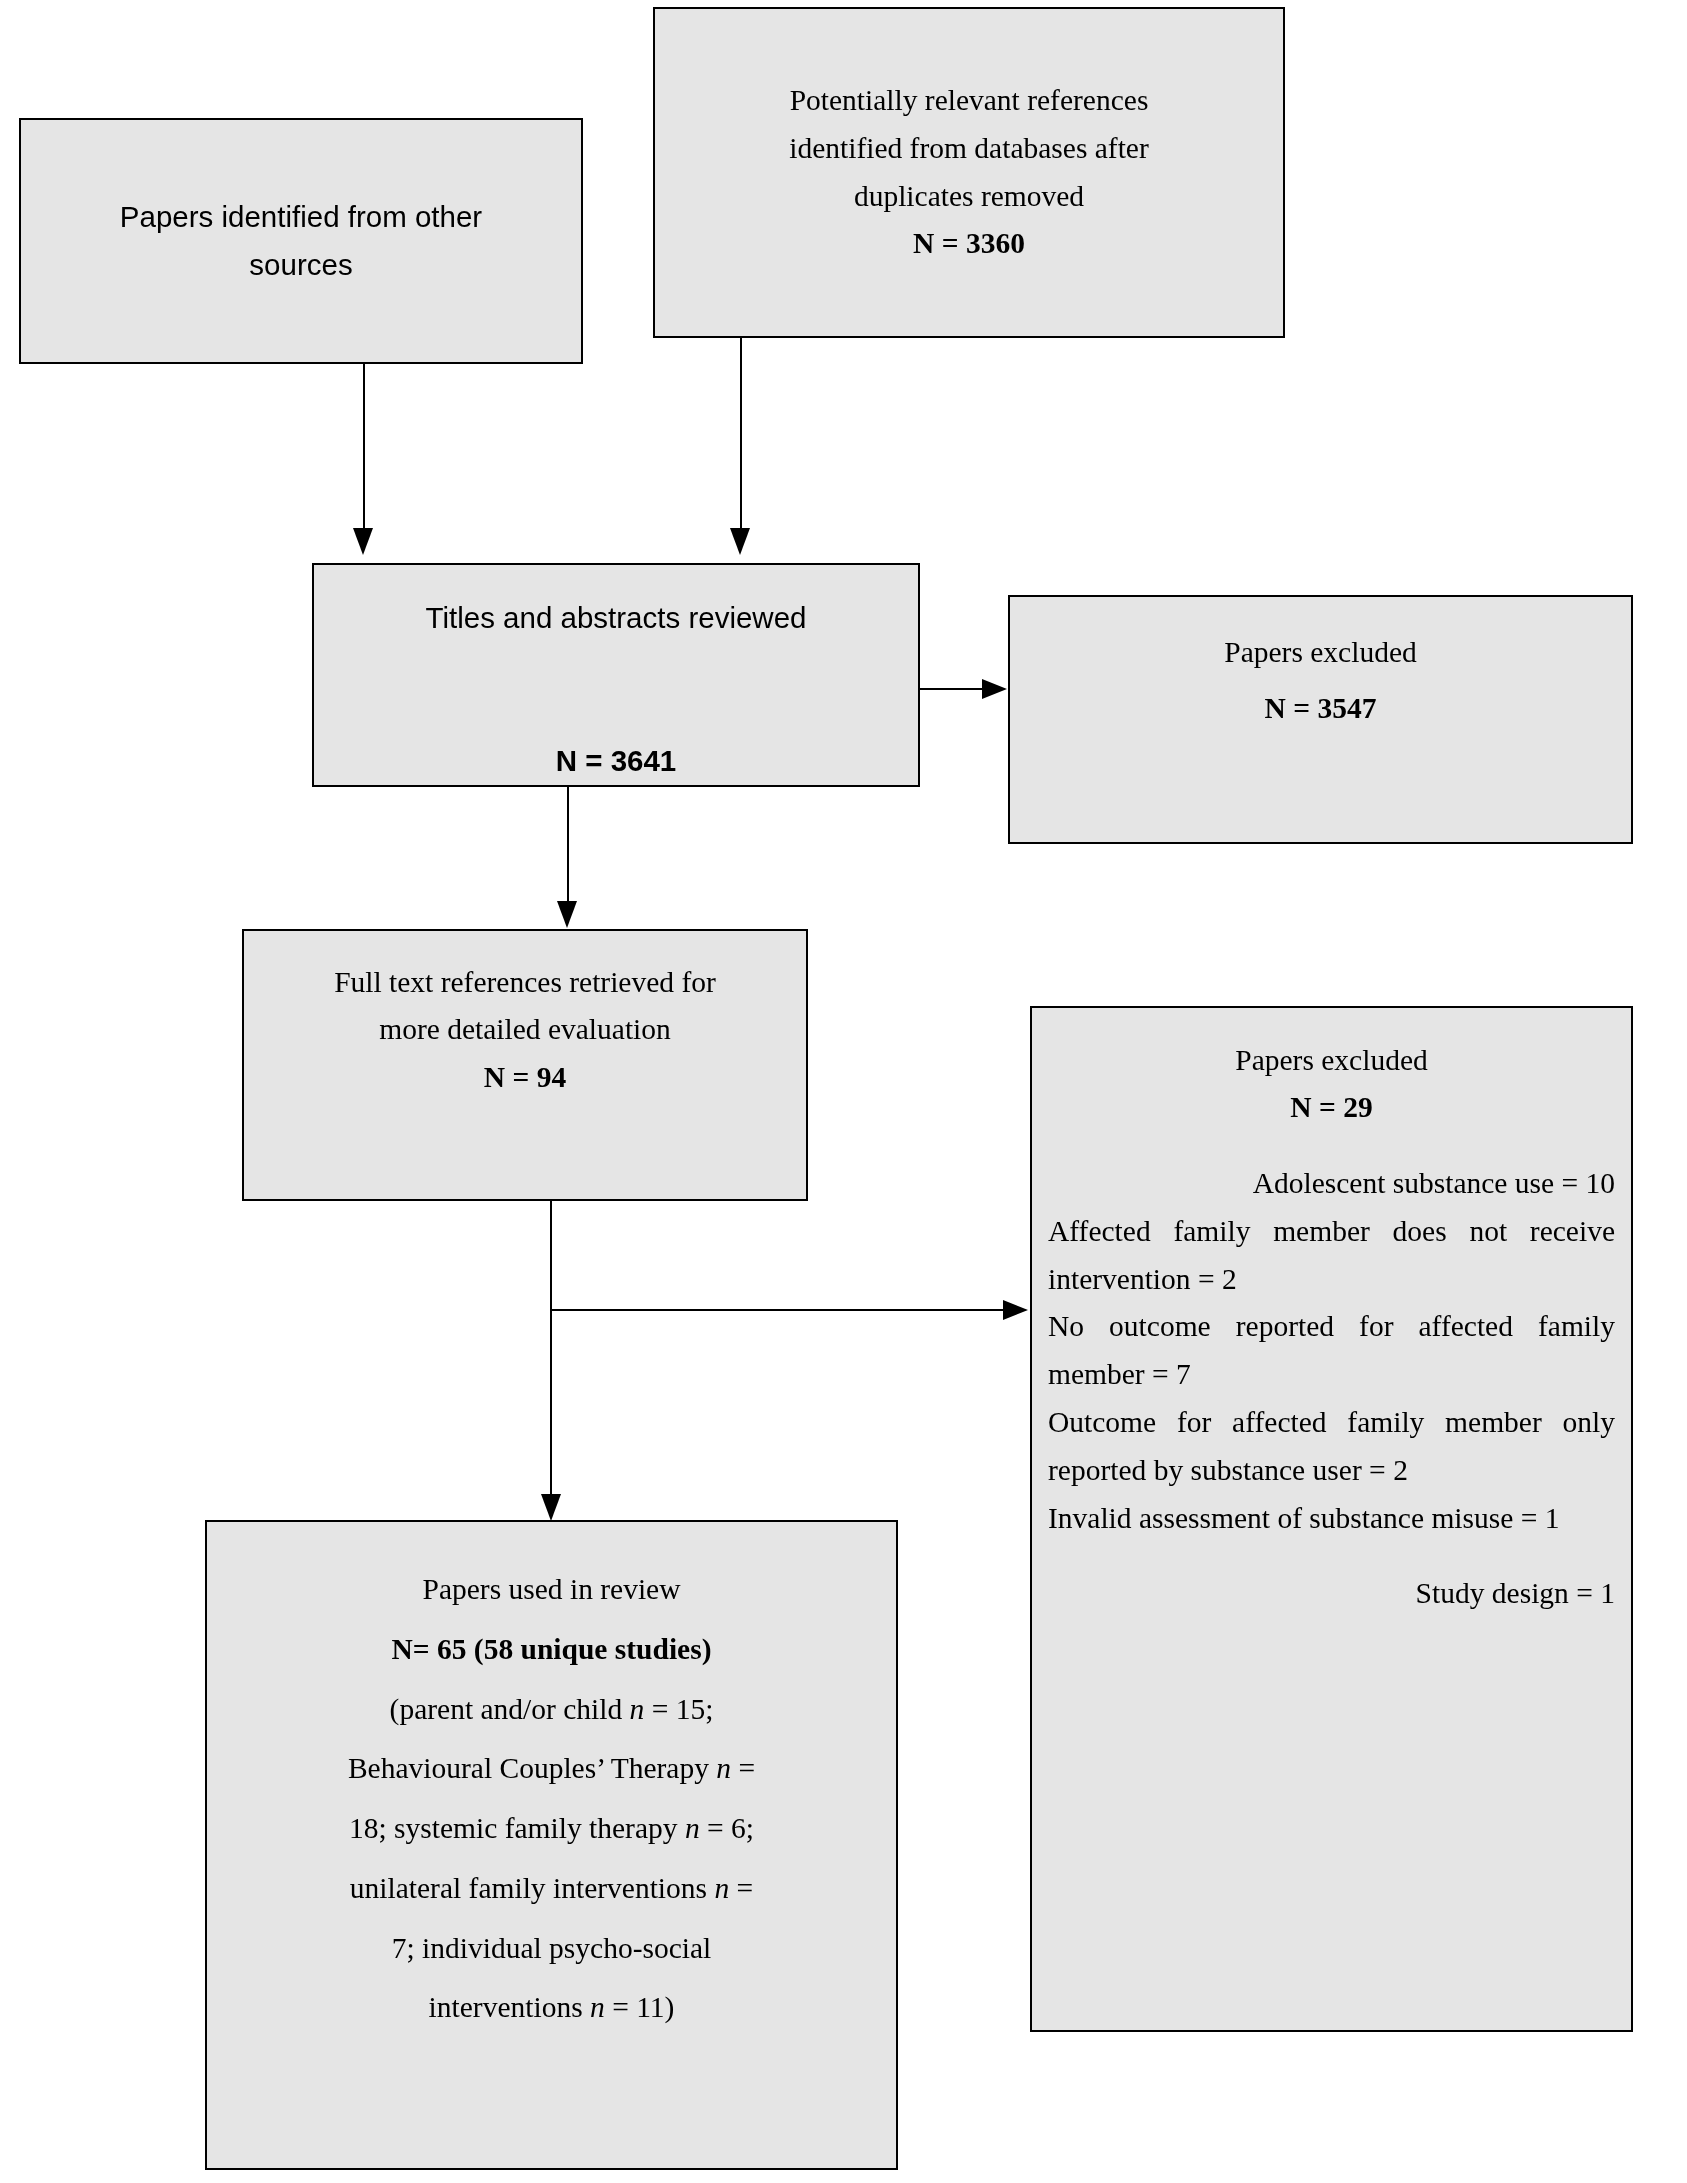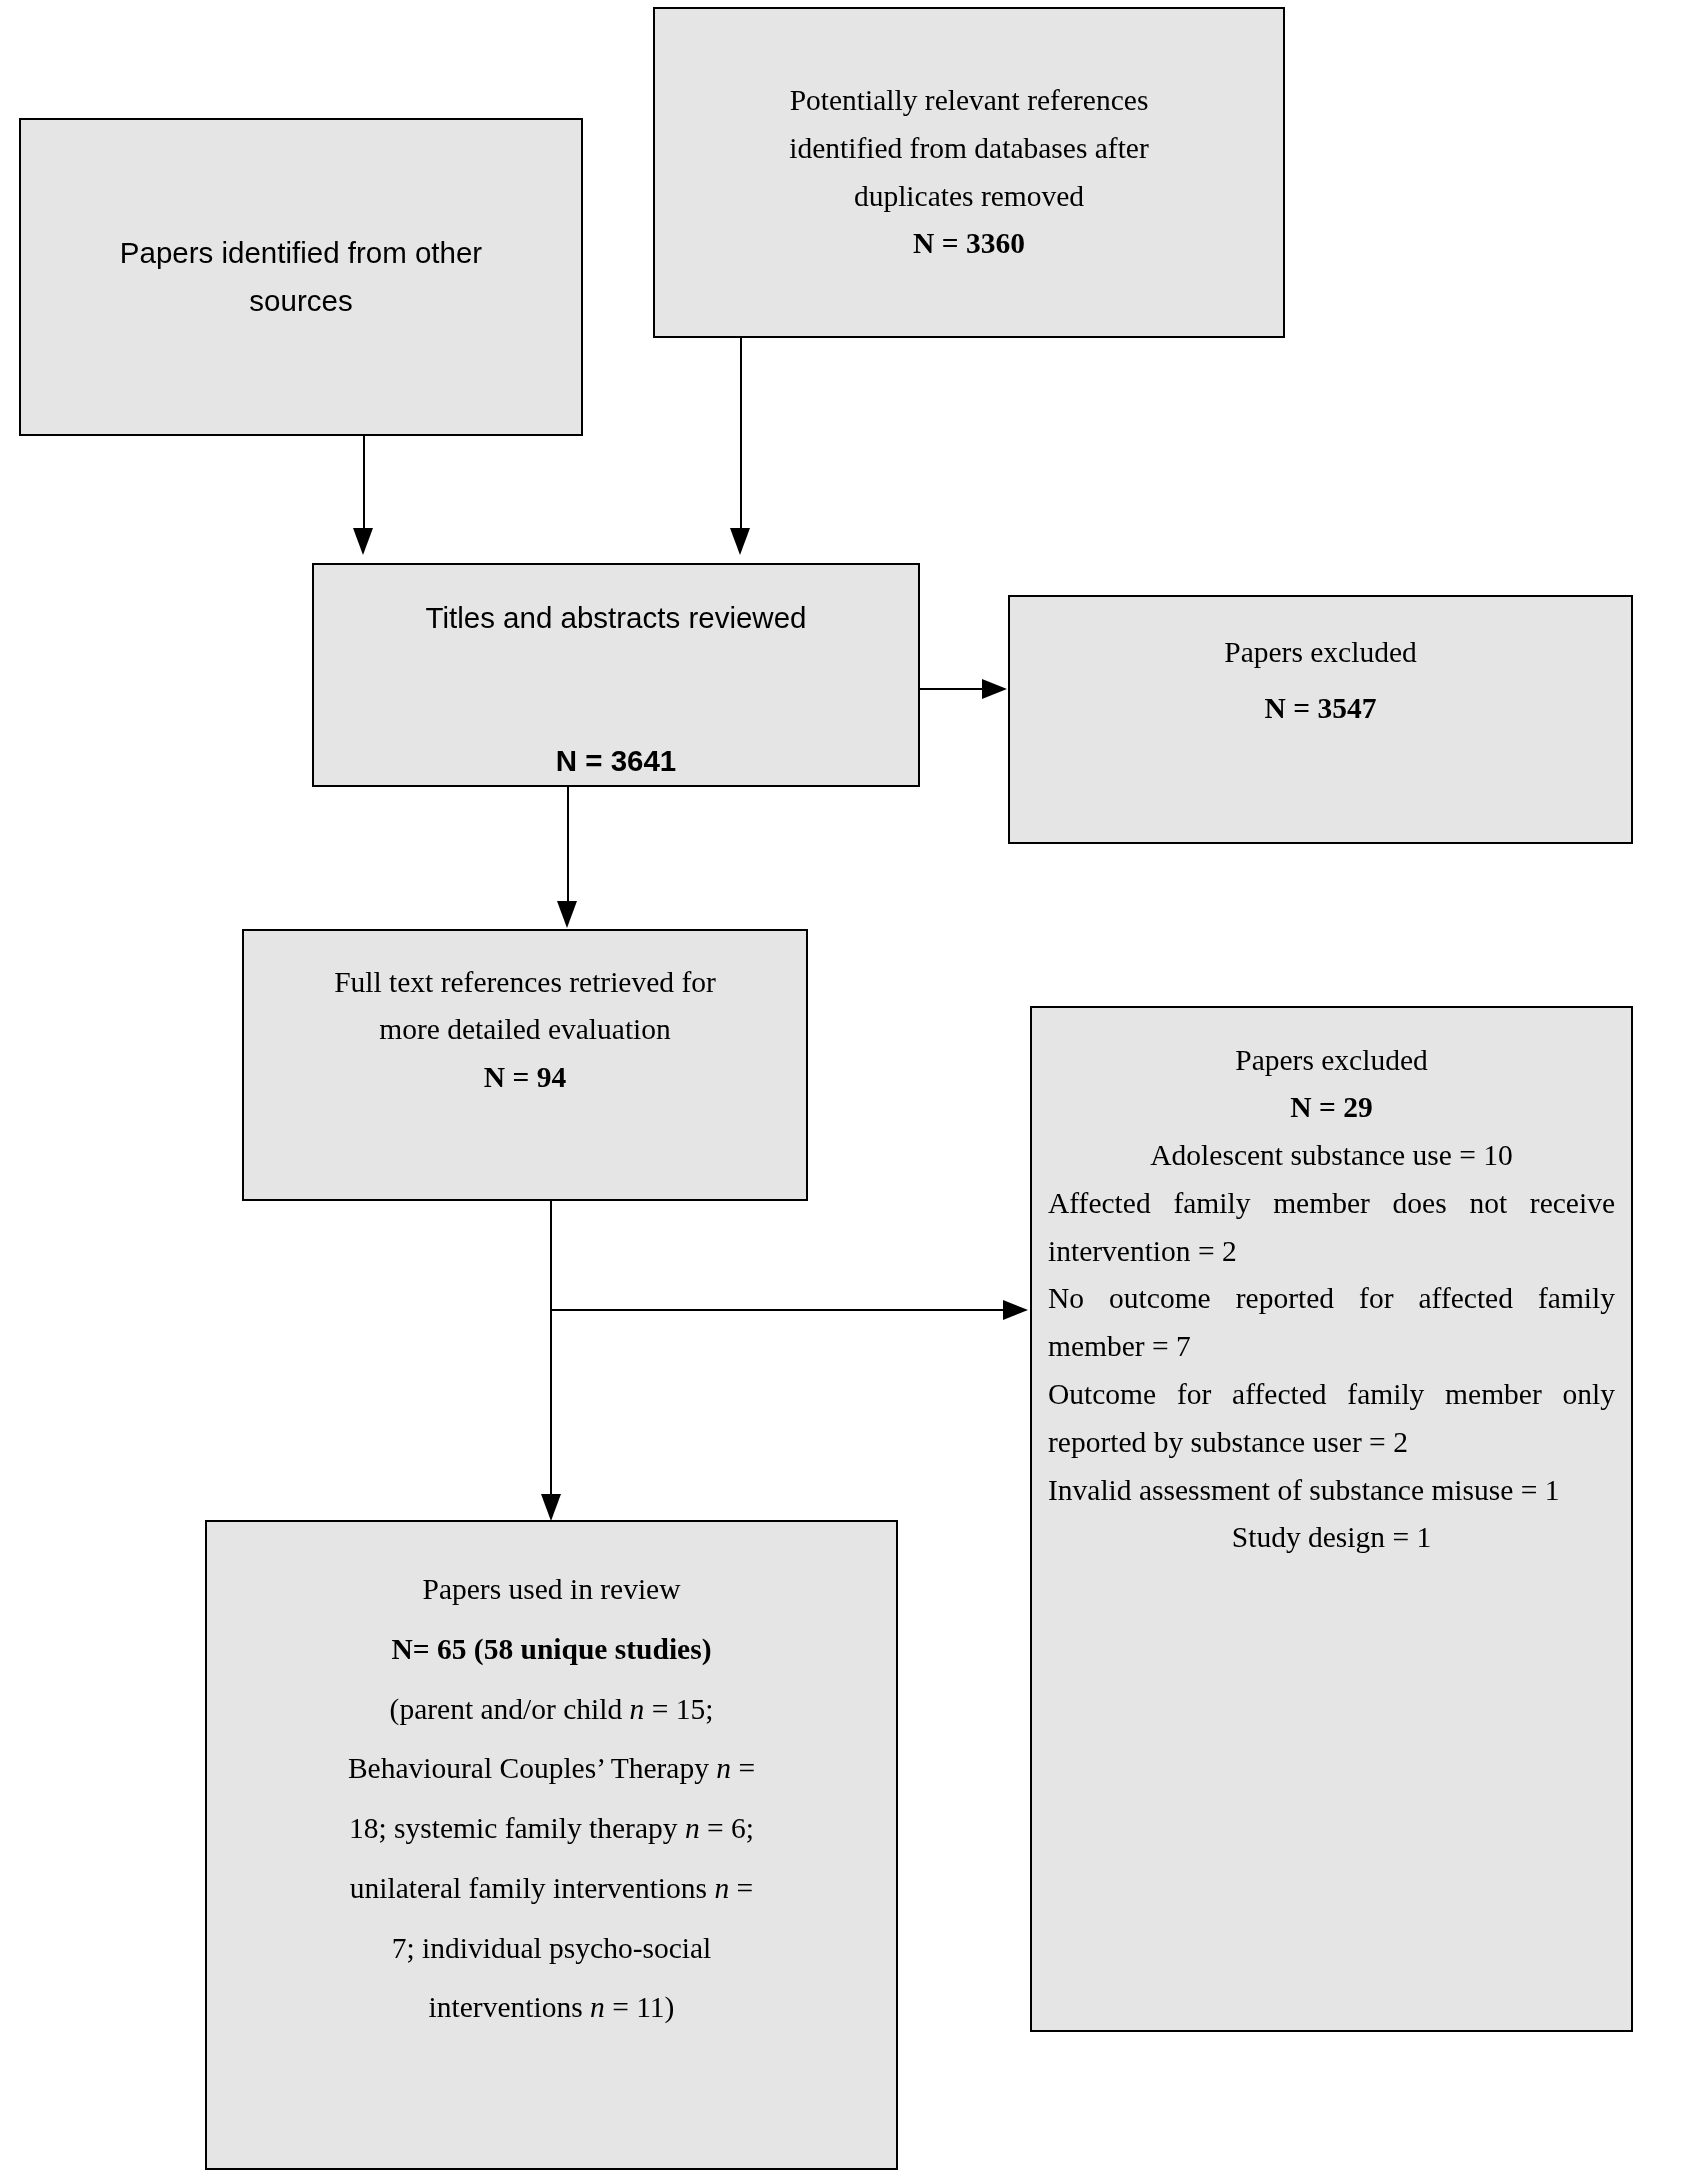--- a/index.html
+++ b/index.html
@@ -32,21 +32,21 @@
     display: block;
     text-align: center;
     font-size: 29.5px;
     line-height: 1.62;
     white-space: pre-wrap;
   }
   .serif  { font-family: "Liberation Serif", serif; }
   .sans   { font-family: "Liberation Sans", sans-serif; }
   .bold   { font-weight: bold; }
   .ital   { font-style: italic; }
-  .left   { text-align: center; }
+  .left   { text-align: right; margin-top: 28px; }
   .just   { text-align: justify; text-align-last: left; }
 
   
   .vline {
     position: absolute;
     width: 2.4px;
     background: #000000;
   }
   .hline {
     position: absolute;
@@ -84,21 +84,21 @@
 
   <div class="vline" style="left:567px; top:786px; height:117px;"></div>
   <div class="arrow-down" style="left:557px; top:901px;"></div>
 
   <div class="vline" style="left:550px; top:1200px; height:298px;"></div>
   <div class="arrow-down" style="left:541px; top:1494px;"></div>
 
   <div class="hline" style="left:550px; top:1309px; width:456px;"></div>
   <div class="arrow-right" style="left:1003px; top:1300px;"></div>
 
-  <div class="box" style="left:19px; top:118px; width:564px; height:318px;">
+  <div class="box" style="left:19px; top:118px; width:564px; height:246px;">
     <span class="ln sans">Papers identified from other</span>
     <span class="ln sans">sources</span>
   </div>
 
   <div class="box" style="left:653px; top:7.1px; width:632px; height:331px;">
     <span class="ln serif">Potentially relevant references</span>
     <span class="ln serif">identified from databases after</span>
     <span class="ln serif">duplicates removed</span>
     <span class="ln serif bold">N = 3360</span>
   </div>

